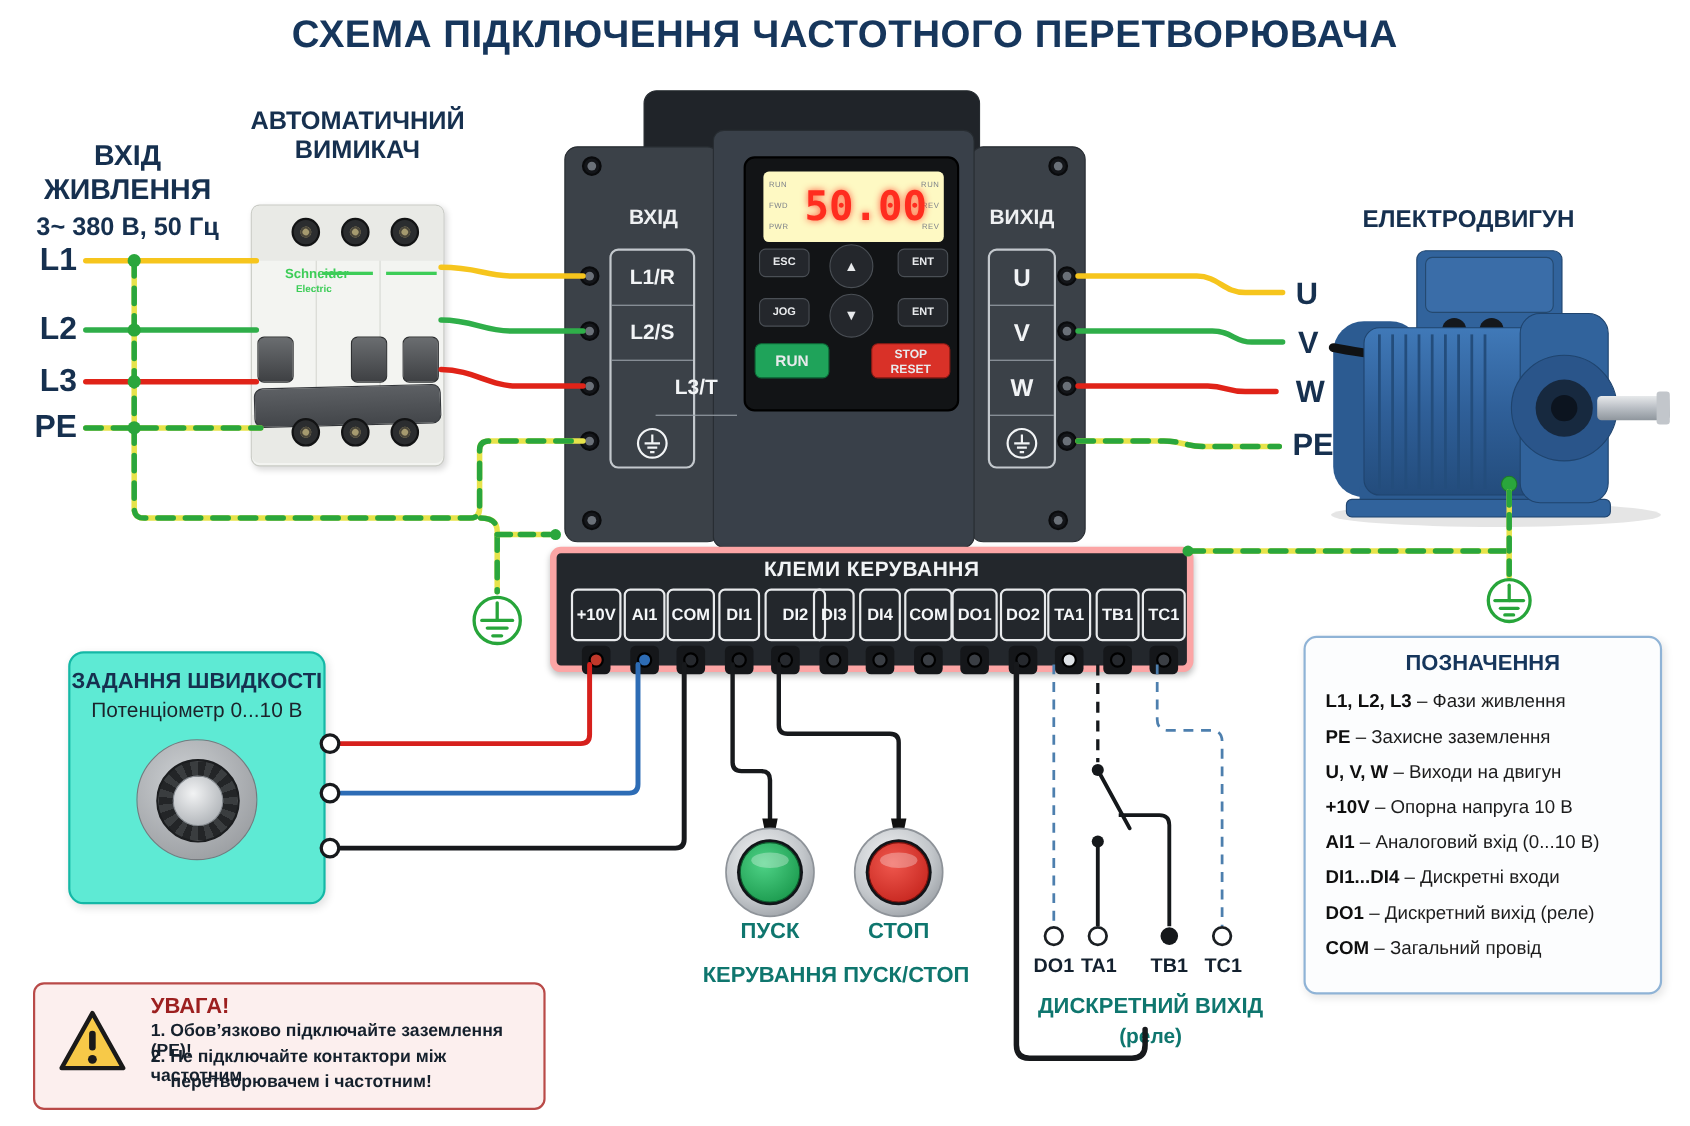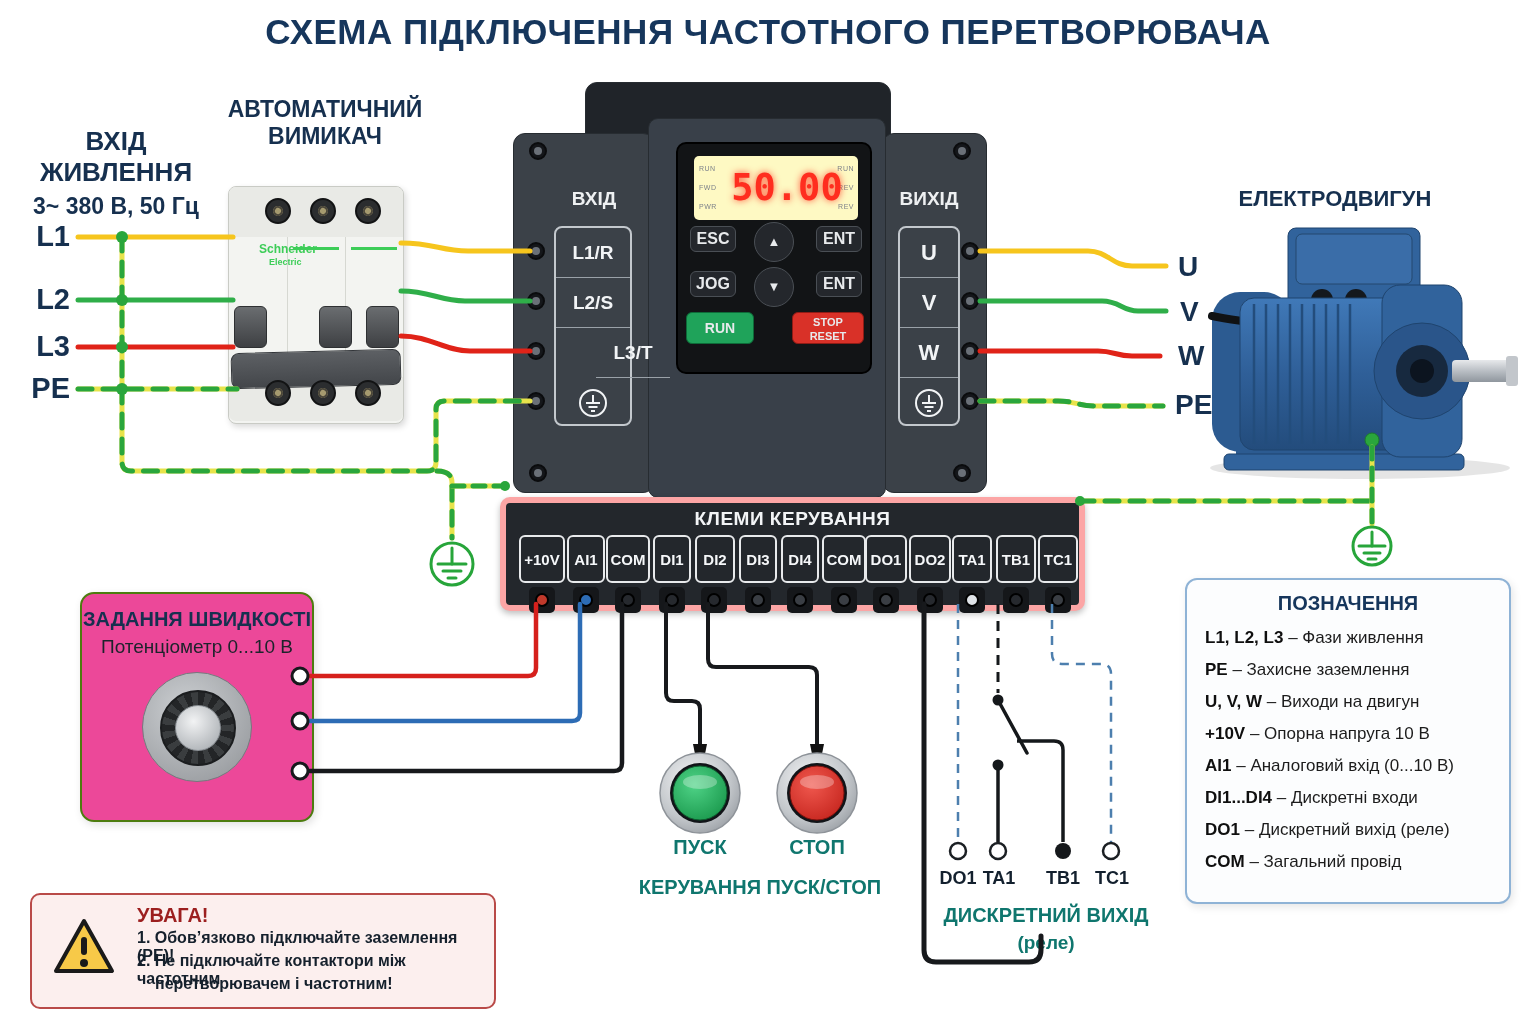--- a/index.html
+++ b/index.html
@@ -36,21 +36,21 @@
   .vfd-dark{position:absolute;background:#3b4148;border:1px solid #272c31;box-sizing:border-box;}
   #keypad{position:absolute;left:163px;top:60px;width:196px;height:232px;background:#121416;
           border:2px solid #000;border-radius:10px;box-sizing:border-box;}
   #displaybez{position:absolute;left:16px;top:12px;width:164px;height:64px;background:#fef9c3;
           border-radius:5px;}
   #digits{position:absolute;left:34px;top:8px;width:118px;height:48px;line-height:48px;text-align:center;
           font-family:"DejaVu Sans Mono",monospace;font-weight:bold;font-size:37px;color:#ff2d1f;
           text-shadow:0 0 7px rgba(255,45,25,.8);letter-spacing:0;}
   .ind{position:absolute;font-size:7px;color:#7d828a;letter-spacing:.5px;}
   .key{position:absolute;background:#24272c;border:1px solid #4a4f55;border-radius:6px;color:#e8eaec;
-       font-size:16px;font-weight:bold;text-align:center;box-sizing:border-box;}
+       font-size:10px;font-weight:bold;text-align:center;box-sizing:border-box;}
   .keyround{position:absolute;width:40px;height:40px;border-radius:50%;background:#24272c;
        border:1px solid #4a4f55;color:#e8eaec;text-align:center;line-height:38px;font-size:13px;box-sizing:border-box;}
   .vfd-head{position:absolute;width:100px;text-align:center;font-size:19px;font-weight:bold;color:#eef0f2;}
   .tblock{position:absolute;border:2px solid #c3c8cd;border-radius:8px;box-sizing:border-box;}
   .tcell{position:absolute;left:0;width:100%;text-align:center;color:#f2f4f6;font-weight:bold;
          font-size:19px;border-bottom:1px solid #9aa1a8;box-sizing:border-box;display:flex;
          align-items:center;justify-content:center;}
   .tcell:last-child{border-bottom:none;}
   .sidescrew{position:absolute;width:18px;height:18px;border-radius:50%;background:#14161a;
          border:2px solid #0a0b0d;box-sizing:border-box;}
@@ -63,22 +63,22 @@
   #striphead{position:absolute;left:0;top:5px;width:100%;text-align:center;color:#f2f4f6;
          font-size:19px;font-weight:bold;letter-spacing:.5px;}
   .term{position:absolute;top:32px;height:48px;border:2px solid #e8eaec;border-radius:6px;
         color:#f5f7f9;font-weight:bold;font-size:15px;display:flex;align-items:center;
         justify-content:center;box-sizing:border-box;}
   .tscrew{position:absolute;top:84px;width:26px;height:26px;background:#15171a;border-radius:5px;}
   .tscrew::after{content:"";position:absolute;left:6px;top:6px;width:14px;height:14px;border-radius:50%;
         background:var(--c,#3a3e44);border:2px solid #000;box-sizing:border-box;}
 
   
-  #speedbox{left:62px;top:592px;width:230px;height:226px;background:#ec4899;border:2px solid #4d7c0f;
-            border-radius:14px;box-shadow:2px 3px 8px rgba(0,0,0,.12);margin-left:18px;}
+  #speedbox{left:62px;top:592px;width:230px;height:226px;background:#5eead4;border:2px solid #14b8a6;
+            border-radius:14px;box-shadow:2px 3px 8px rgba(0,0,0,.12);}
   #knob{position:absolute;left:60px;top:78px;width:110px;height:110px;border-radius:50%;
         background:radial-gradient(circle at 40% 35%,#cdd0d3,#8f9296);border:1px solid #75797e;box-sizing:border-box;}
   #knob-ridge{position:absolute;left:17px;top:17px;width:76px;height:76px;border-radius:50%;
         background:repeating-conic-gradient(#232527 0 12deg,#3a3d3f 12deg 24deg);border:2px solid #1b1d1f;box-sizing:border-box;}
   #knob-cap{position:absolute;left:32px;top:32px;width:46px;height:46px;border-radius:50%;
         background:radial-gradient(circle at 40% 35%,#f2f3f4,#9fa4a9);border:1px solid #8a8f94;box-sizing:border-box;}
 
   
   #legend{left:1185px;top:578px;width:322px;height:322px;background:#fcfdfe;border:2px solid #8fb3d6;
           border-radius:12px;box-shadow:2px 3px 8px rgba(0,0,0,.10);}
@@ -211,21 +211,21 @@
   <div class="sidescrew" style="left:448px;top:260px;"></div>
   <div class="sidescrew" style="left:448px;top:310px;"></div>
 </div>
 
 <div id="strip" class="abs layer2">
   <div id="striphead">КЛЕМИ КЕРУВАННЯ</div>
   <div class="term" style="left:13px;width:46px;">+10V</div>
   <div class="term" style="left:61px;width:38px;">AI1</div>
   <div class="term" style="left:100px;width:44px;">COM</div>
   <div class="term" style="left:147px;width:38px;">DI1</div>
-  <div class="term" style="left:189px;width:40px;text-align:center;">DI2</div>
+  <div class="term" style="left:189px;width:56px;text-align:center;">DI2</div>
   <div class="term" style="left:233px;width:38px;">DI3</div>
   <div class="term" style="left:275px;width:38px;">DI4</div>
   <div class="term" style="left:316px;width:44px;">COM</div>
   <div class="term" style="left:359px;width:42px;">DO1</div>
   <div class="term" style="left:403px;width:42px;">DO2</div>
   <div class="term" style="left:446px;width:40px;">TA1</div>
   <div class="term" style="left:490px;width:40px;">TB1</div>
   <div class="term" style="left:532px;width:40px;">TC1</div>
   <div class="tscrew" style="left:23px;--c:#c0392b;"></div>
   <div class="tscrew" style="left:67px;--c:#2d6cb5;"></div>

